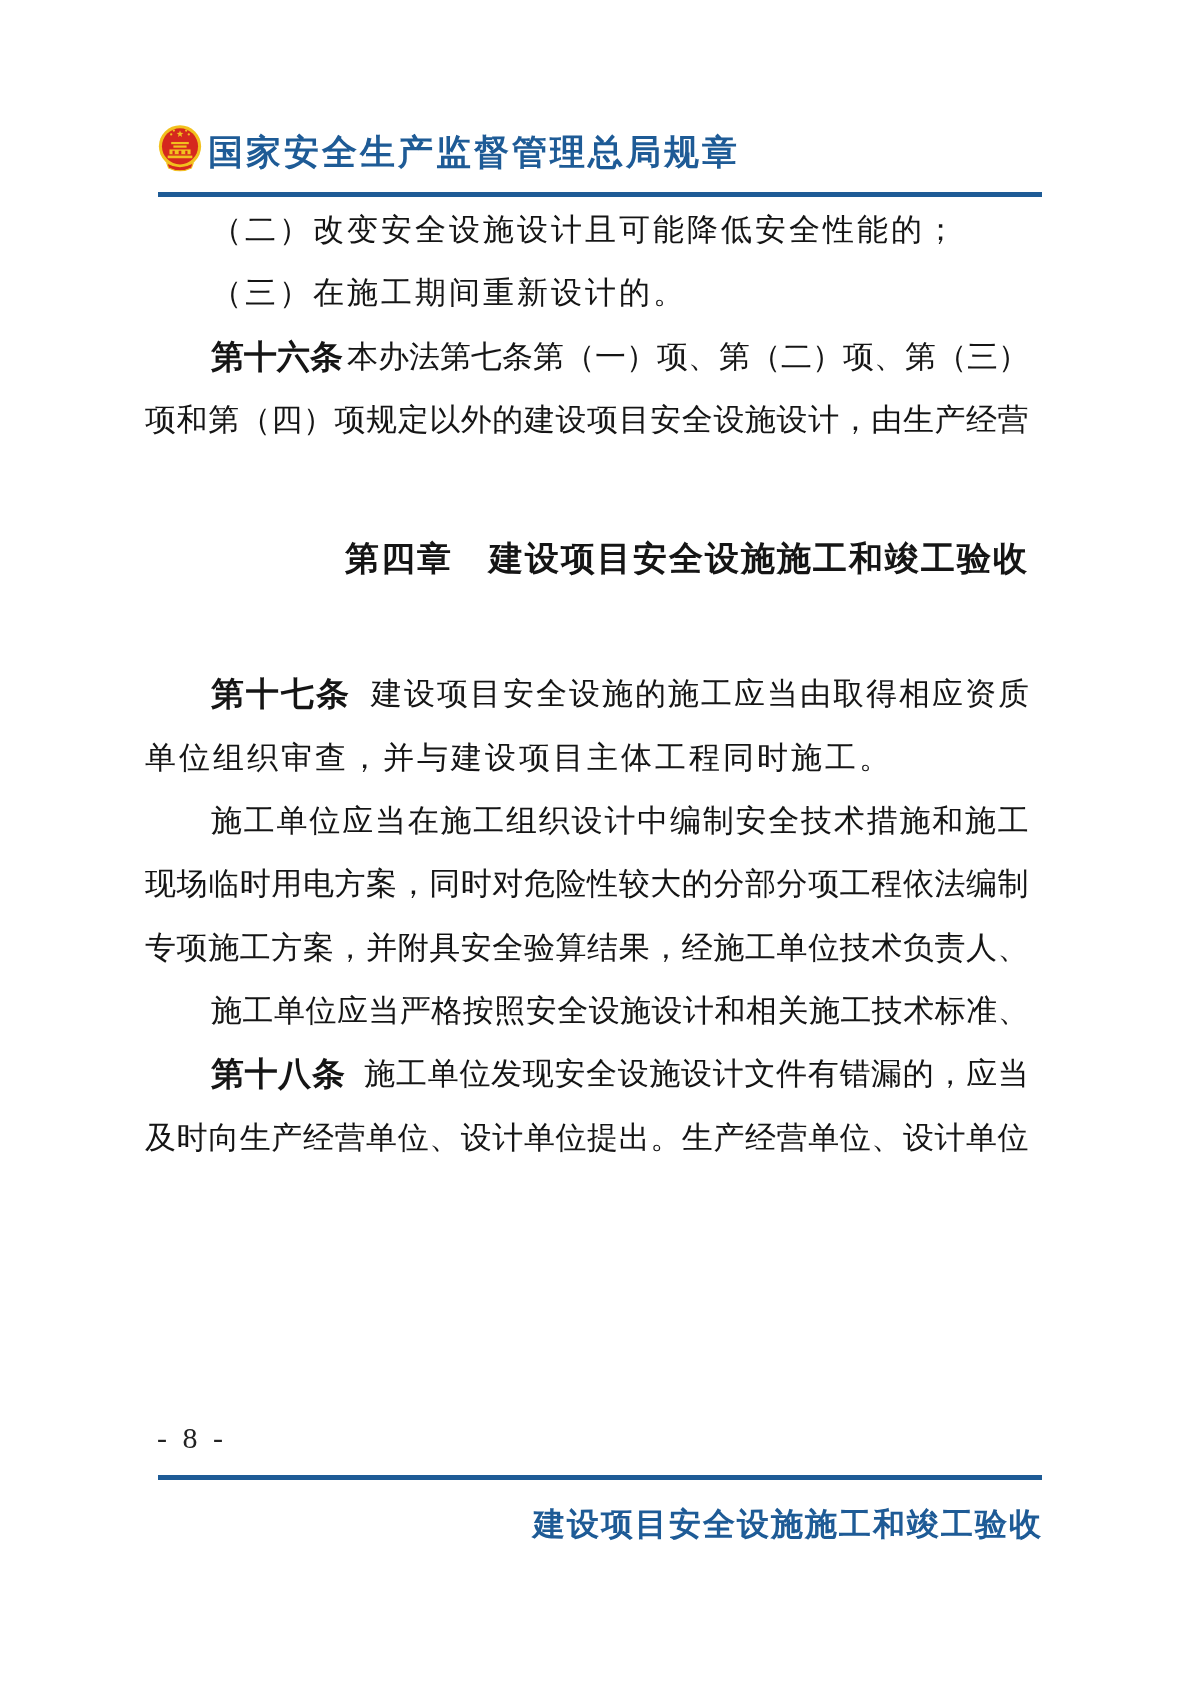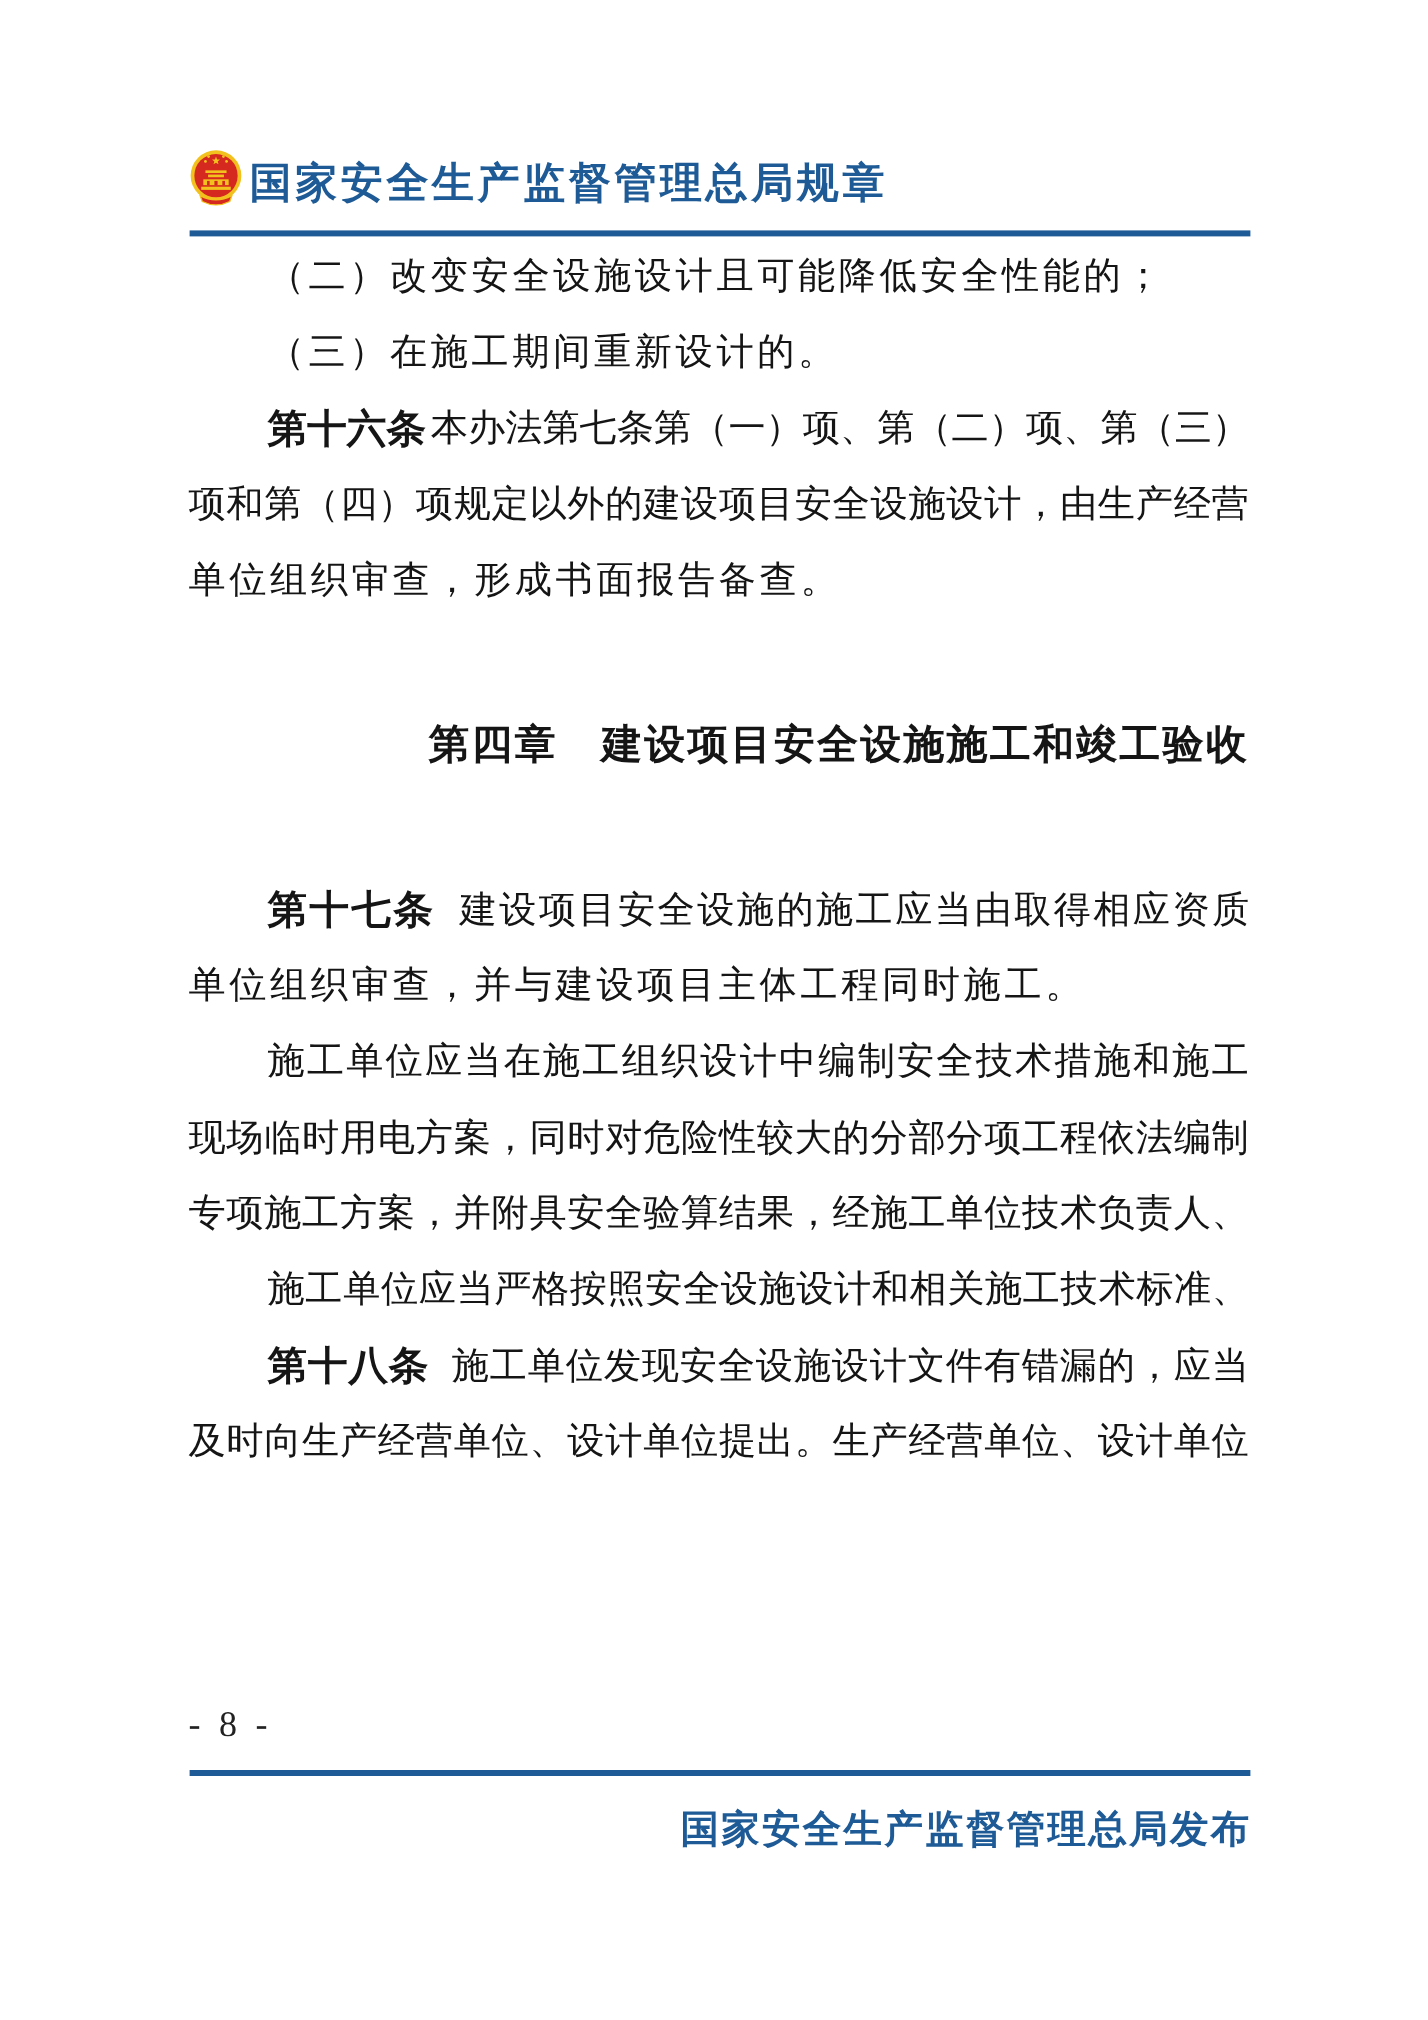--- a/index.html
+++ b/index.html
@@ -15,21 +15,21 @@
     position:absolute;left:208px;top:129px;
     font-family:"Liberation Sans","DejaVu Sans",sans-serif;font-weight:bold;
     font-size:35px;letter-spacing:3px;color:var(--accent,#1e5b96);white-space:nowrap;
   }
   .header-rule{
     position:absolute;left:158px;top:192px;width:884px;height:5px;
     background:var(--accent,#1e5b96);
   }
   
   .doc-body{
-    position:absolute;left:157px;top:198px;width:884px;
+    position:absolute;left:145px;top:198px;width:884px;
     font-size:31px;line-height:63.3px;
   }
   .line{height:63.3px;white-space:nowrap;letter-spacing:3px;}
   .line.indent{padding-left:66px;}
   .line.justify{display:flex;justify-content:space-between;letter-spacing:0;}
   .line .b{
     font-family:"Liberation Sans","DejaVu Sans",sans-serif;font-weight:bold;
     font-size:33px;
   }
   .line .gap{display:inline-block;width:18px;}
@@ -133,21 +133,20 @@
         <span>施</span>
         <span>设</span>
         <span>计</span>
         <span>，</span>
         <span>由</span>
         <span>生</span>
         <span>产</span>
         <span>经</span>
         <span>营</span>
       </div>
-      <div class="line">单位组织审查，形成书面报告备查。</div>
       <div class="line chapter">第四章　建设项目安全设施施工和竣工验收</div>
       <div class="line indent justify">
         <span class="b">第</span>
         <span class="b">十</span>
         <span class="b">七</span>
         <span class="b">条</span>
         <span class="gap"></span>
         <span>建</span>
         <span>设</span>
         <span>项</span>
@@ -340,15 +339,15 @@
         <span>、</span>
         <span>设</span>
         <span>计</span>
         <span>单</span>
         <span>位</span>
       </div>
     </div>
 
   <div class="page-number">- 8 -</div>
   <div class="footer-rule"></div>
-  <div class="footer-publisher">国家安全生产监督管理总局发布</div>
+  <div class="footer-publisher">建设项目安全设施施工和竣工验收</div>
 
 </div>
 
 </body></html>

